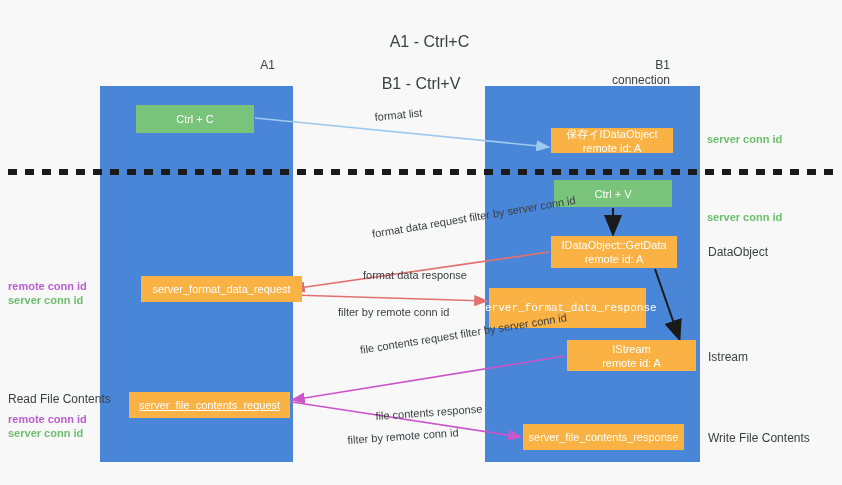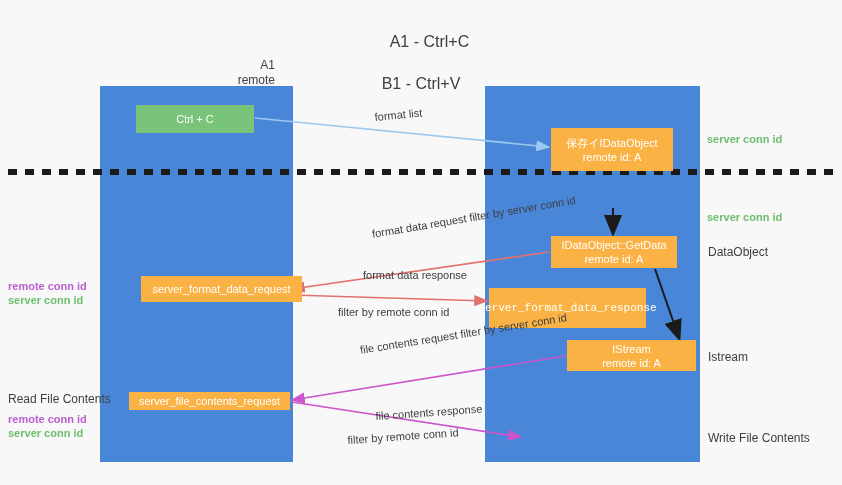--- a/index.html
+++ b/index.html
@@ -70,27 +70,27 @@
     line-height: 14px;
     text-align: center;
     padding: 2px 10px;
     white-space: nowrap;
   }
   .box.green { background: #79c47a; }
   .box.orange { background: #fbb244; }
   .box .l2 { display: block; }
 
   #box-ctrlc   { left: 136px; top: 105px; width: 118px; height: 28px; }
-  #box-save    { left: 551px; top: 128px; width: 122px; height: 43px; }
+  #box-save    { left: 551px; top: 128px; width: 122px; height: 25px; }
   #box-ctrlv   { left: 554px; top: 180px; width: 118px; height: 27px; }
   #box-getdata { left: 551px; top: 236px; width: 126px; height: 32px; }
   #box-sfdreq  { left: 129px; top: 276px; width: 161px; height: 26px; margin-left: 12px; }
   #box-sfdres  { left: 489px; top: 288px; width: 157px; height: 40px; font-family: Liberation Mono, monospace; }
   #box-istream { left: 567px; top: 340px; width: 129px; height: 31px; }
-  #box-sfcreq  { left: 129px; top: 392px; width: 161px; height: 18px; }
+  #box-sfcreq  { left: 129px; top: 392px; width: 161px; height: 26px; text-decoration: underline; }
   #box-sfcres  { left: 523px; top: 424px; width: 161px; height: 26px; }
 
   
   #divider {
     position: absolute;
     left: 8px;
     right: 8px;
     top: 169px;
     height: 6px;
     background-image: repeating-linear-gradient(
@@ -175,21 +175,24 @@
 
 <div class="stage">
 
   <div class="title">
     <span>A1 - Ctrl+C</span>
     <span class="l2">B1 - Ctrl+V</span>
   </div>
 
   <div class="col-head" id="head-a1">
     <span>A1</span>
-    <span class="sub">remote</span>
+  </div>
+  <div class="col-head" id="head-b1">
+    <span>B1</span>
+    <span class="sub">connection</span>
   </div>
 
   <div class="lane" id="lane-a1"></div>
   <div class="lane" id="lane-b1"></div>
 
   <svg id="arrows" viewBox="0 0 842 485">
     <defs>
       <marker id="ah-blue" markerWidth="9" markerHeight="7" refX="8" refY="3.5" orient="auto">
         <polygon points="0,0 9,3.5 0,7" fill="#9ec9ef"></polygon>
       </marker>
@@ -223,20 +226,23 @@
 
   <div class="box green" id="box-ctrlc">
     <span>Ctrl + C</span>
   </div>
 
   <div class="box orange" id="box-save">
     <span>保存イIDataObject</span>
     <span class="l2">remote id: A</span>
   </div>
 
+  <div class="box green" id="box-ctrlv">
+    <span>Ctrl + V</span>
+  </div>
 
   <div class="box orange" id="box-getdata">
     <span>IDataObject::GetData</span>
     <span class="l2">remote id: A</span>
   </div>
 
   <div class="box orange" id="box-sfdreq">
     <span>server_format_data_request</span>
   </div>
 
@@ -246,20 +252,23 @@
 
   <div class="box orange" id="box-istream">
     <span>IStream</span>
     <span class="l2">remote id: A</span>
   </div>
 
   <div class="box orange" id="box-sfcreq">
     <span>server_file_contents_request</span>
   </div>
 
+  <div class="box orange" id="box-sfcres">
+    <span>server_file_contents_response</span>
+  </div>
 
   <div class="rot" id="lbl-formatlist">
     <span>format list</span>
   </div>
 
   <div class="rot" id="lbl-fdreq">
     <span class="line dark">format data request</span>
     <span class="line dark"><span>filter by </span><span class="green">server conn id</span></span>
   </div>
 

